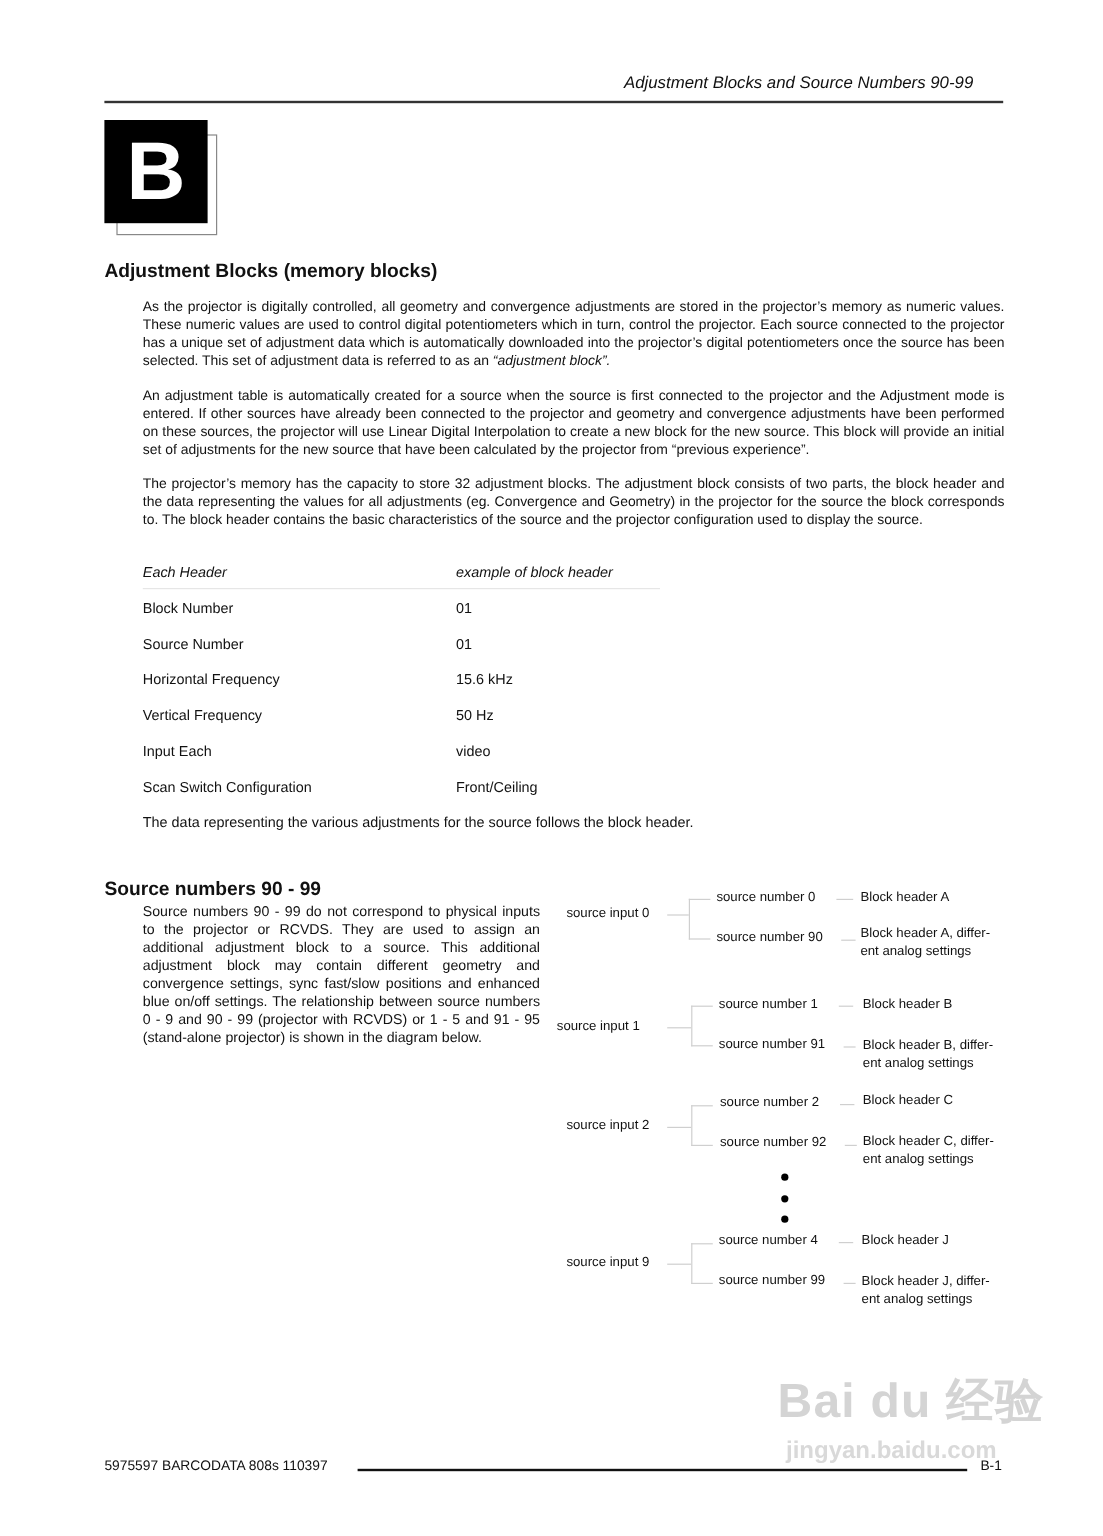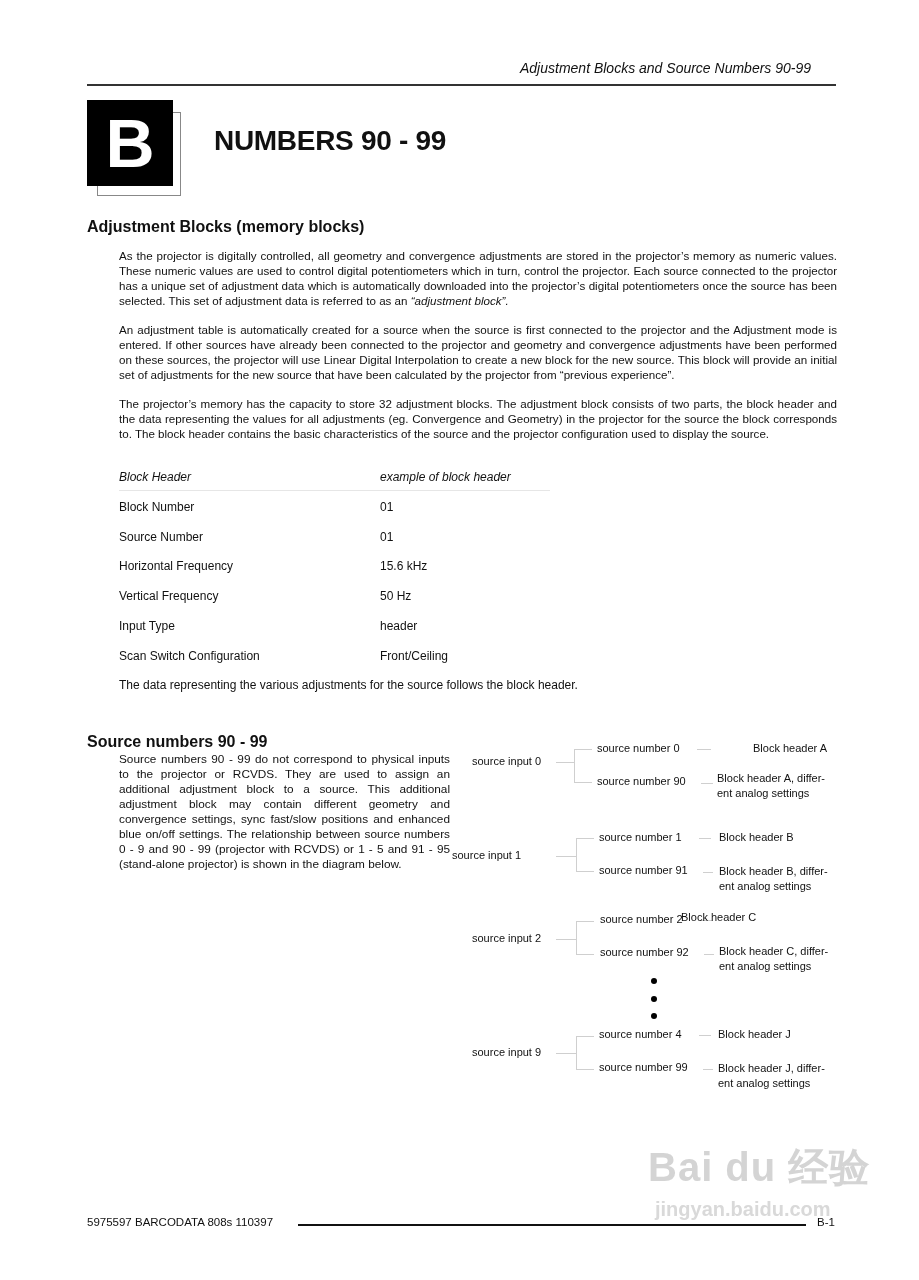--- a/index.html
+++ b/index.html
@@ -30,35 +30,34 @@
 </style>
 </head>
 <body>
 
 <div class="abs running-head">Adjustment Blocks and Source Numbers 90-99</div>
 <div class="abs head-rule"></div>
 
 <div class="abs logo-outline"></div>
 <div class="abs logo-box">B</div>
 <div class="abs chapter-title">
-  <div>NUMBERS 90 - 99</div>
 </div>
 
 <div class="abs h2" style="left:87px; top:218px;">Adjustment Blocks (memory blocks)</div>
 
 <div class="abs para" style="left:119px; top:248px; width:718px;">
   <span>As the projector is digitally controlled, all geometry and convergence adjustments are stored in the projector’s memory as numeric values.  These numeric values are used to control digital potentiometers which in turn, control the projector.  Each source connected to the projector has a unique set of adjustment data which is automatically downloaded into the projector’s digital potentiometers once the source has been selected.  This set of adjustment data is referred to as an </span><i>“adjustment block”.</i>
 </div>
 
 <div class="abs para" style="left:119px; top:322px; width:718px;">An adjustment table is automatically created for a source when the source is first connected to the projector and the Adjustment mode is entered.  If other sources have already been connected to the projector and geometry and convergence adjustments have been performed on these sources, the projector will use Linear Digital Interpolation to create a new block for the new source.  This block will provide an initial set of adjustments for the new source that have been calculated by the projector from “previous experience”.</div>
 
 <div class="abs para" style="left:119px; top:396px; width:718px;">The projector’s memory has the capacity to store 32 adjustment blocks.  The adjustment block consists of two parts, the block header and the data representing the values for all adjustments (eg. Convergence and Geometry) in the projector for  the source the block corresponds to.  The block header contains the basic characteristics of the source and the projector configuration used to display the source.</div>
 
 <div class="abs tbl-row tbl-head" style="top:470px;">
-  <span class="c1">Block Header</span>
+  <span class="c1">Each Header</span>
   <span class="c2">example of block header</span>
 </div>
 <div class="abs tbl-head-rule"></div>
 
 <div class="abs tbl-row" style="top:500px;">
   <span class="c1">Block Number</span>
   <span class="c2">01</span>
 </div>
 <div class="abs tbl-row" style="top:530px;">
   <span class="c1">Source Number</span>
@@ -66,52 +65,52 @@
 </div>
 <div class="abs tbl-row" style="top:559px;">
   <span class="c1">Horizontal Frequency</span>
   <span class="c2">15.6 kHz</span>
 </div>
 <div class="abs tbl-row" style="top:589px;">
   <span class="c1">Vertical Frequency</span>
   <span class="c2">50 Hz</span>
 </div>
 <div class="abs tbl-row" style="top:619px;">
-  <span class="c1">Input Type</span>
-  <span class="c2">header</span>
+  <span class="c1">Input Each</span>
+  <span class="c2">video</span>
 </div>
 <div class="abs tbl-row" style="top:649px;text-align:right;">
   <span class="c1">Scan Switch Configuration</span>
   <span class="c2">Front/Ceiling</span>
 </div>
 
 <div class="abs" style="left:119px; top:678px; font-size:12px; white-space:nowrap;">The data representing the various adjustments for the source follows the block header.</div>
 
 <div class="abs h2" style="left:87px; top:717px;margin-top:16px;">Source numbers 90 - 99</div>
 <div class="abs para" style="left:119px; top:752px; width:331px; font-size:11.8px;">Source numbers 90 - 99 do not correspond to physical inputs to the projector or RCVDS.  They are used to assign an additional adjustment block to a source. This additional adjustment block may contain different geometry and convergence settings, sync fast/slow positions and enhanced blue on/off settings.  The relationship between source numbers 0 - 9 and 90 - 99 (projector with RCVDS) or  1 - 5 and 91 - 95 (stand-alone projector) is shown in the diagram below.</div>
 
 <div class="abs" style="left:0; top:0;">
   <div class="abs dia" style="left:472px; top:755px;">source input 0</div>
   <div class="abs line" style="left:556px; top:762px; width:18px; height:1px;"></div>
   <div class="abs line" style="left:574px; top:749px; width:1px; height:34px;"></div>
   <div class="abs line" style="left:574px; top:749px; width:18px; height:1px;"></div>
   <div class="abs line" style="left:574px; top:782px; width:18px; height:1px;"></div>
   <div class="abs dia" style="left:597px; top:742px;">source number 0</div>
   <div class="abs line" style="left:697px; top:749px; width:14px; height:1px;"></div>
-  <div class="abs dia" style="left:717px; top:742px;margin-left:36px;">Block header A</div>
+  <div class="abs dia" style="left:717px; top:742px;">Block header A</div>
   <div class="abs dia" style="left:597px; top:775px;">source number 90</div>
   <div class="abs line" style="left:701px; top:783px; width:12px; height:1px;"></div>
   <div class="abs dia" style="left:717px; top:771px; line-height:15px;">
     <div>Block header A, differ-</div>
     <div>ent analog settings</div>
   </div>
 </div>
 
 <div class="abs" style="left:0; top:0;">
-  <div class="abs dia" style="left:452px; top:849px;">source input 1</div>
+  <div class="abs dia" style="left:464px; top:849px;">source input 1</div>
   <div class="abs line" style="left:556px; top:856px; width:20px; height:1px;"></div>
   <div class="abs line" style="left:576px; top:838px; width:1px; height:34px;"></div>
   <div class="abs line" style="left:576px; top:838px; width:18px; height:1px;"></div>
   <div class="abs line" style="left:576px; top:871px; width:18px; height:1px;"></div>
   <div class="abs dia" style="left:599px; top:831px;">source number 1</div>
   <div class="abs line" style="left:699px; top:838px; width:12px; height:1px;"></div>
   <div class="abs dia" style="left:719px; top:831px;">Block header B</div>
   <div class="abs dia" style="left:599px; top:864px;">source number 91</div>
   <div class="abs line" style="left:703px; top:872px; width:10px; height:1px;"></div>
   <div class="abs dia" style="left:719px; top:864px; line-height:15px;">
@@ -121,21 +120,21 @@
 </div>
 
 <div class="abs" style="left:0; top:0;">
   <div class="abs dia" style="left:472px; top:932px;">source input 2</div>
   <div class="abs line" style="left:556px; top:939px; width:20px; height:1px;"></div>
   <div class="abs line" style="left:576px; top:921px; width:1px; height:34px;"></div>
   <div class="abs line" style="left:576px; top:921px; width:18px; height:1px;"></div>
   <div class="abs line" style="left:576px; top:954px; width:18px; height:1px;"></div>
   <div class="abs dia" style="left:600px; top:913px;">source number 2</div>
   <div class="abs line" style="left:700px; top:920px; width:12px; height:1px;"></div>
-  <div class="abs dia" style="left:681px; top:911px;text-align:center;">Block header C</div>
+  <div class="abs dia" style="left:719px; top:911px;text-align:center;">Block header C</div>
   <div class="abs dia" style="left:600px; top:946px;">source number 92</div>
   <div class="abs line" style="left:704px; top:954px; width:10px; height:1px;"></div>
   <div class="abs dia" style="left:719px; top:944px; line-height:15px;">
     <div>Block header C, differ-</div>
     <div>ent analog settings</div>
   </div>
 </div>
 
 <div class="abs dot" style="left:651px; top:978px;"></div>
 <div class="abs dot" style="left:651px; top:996px;"></div>

